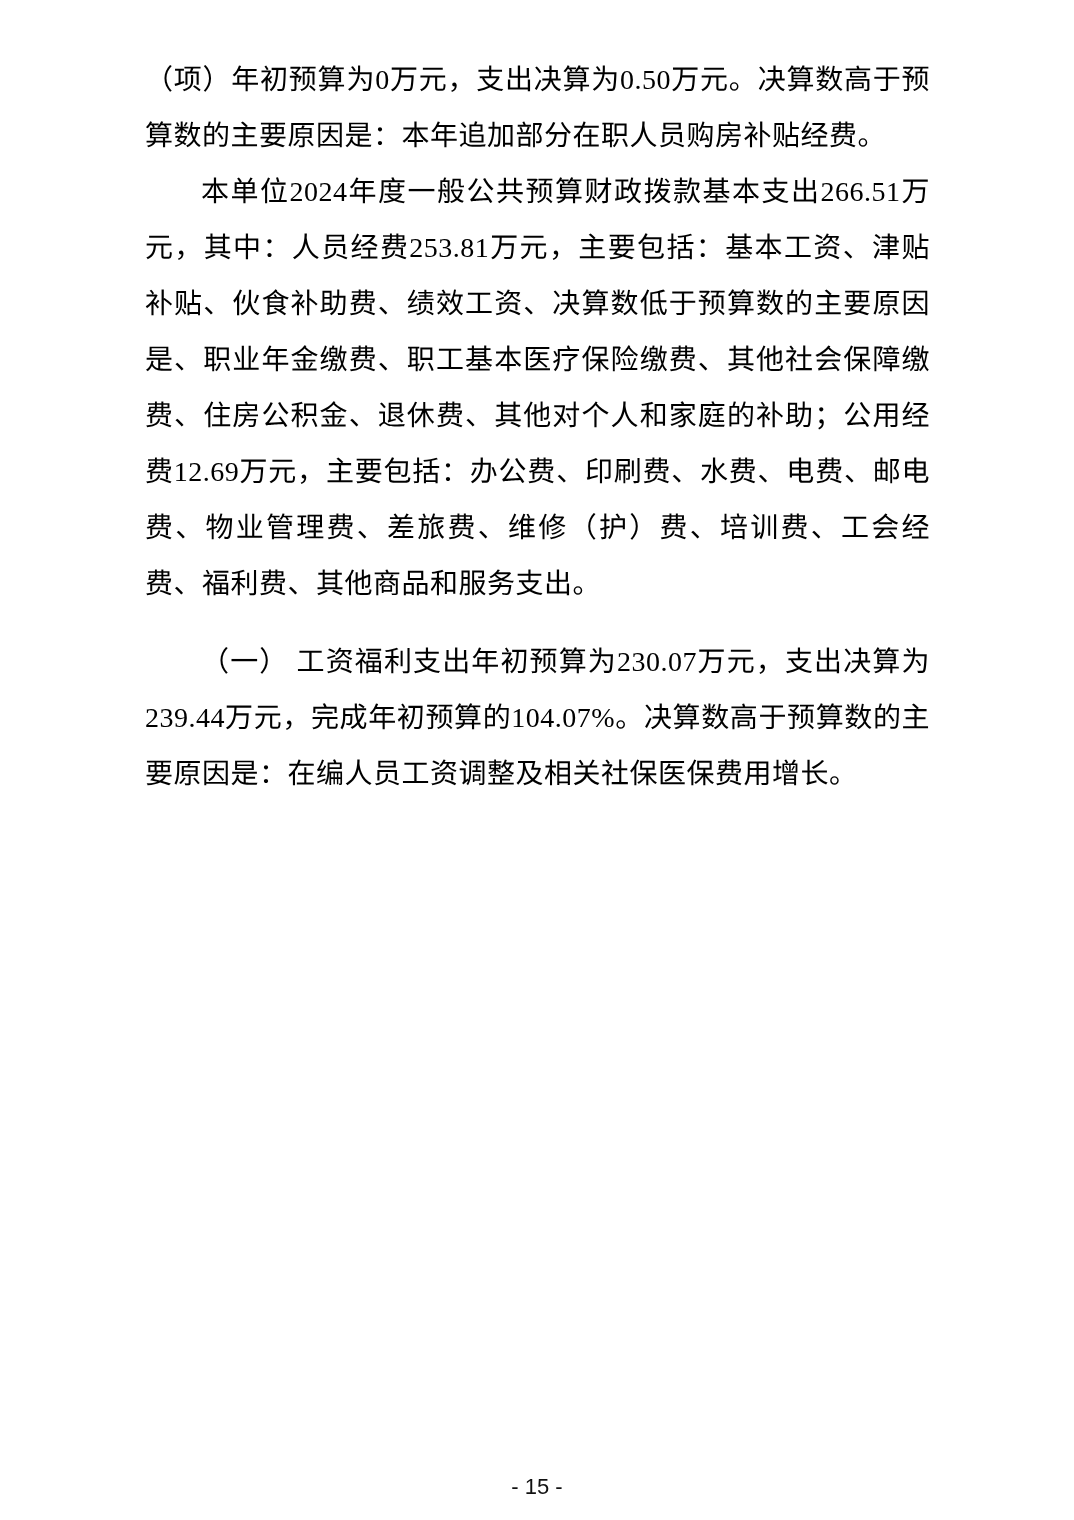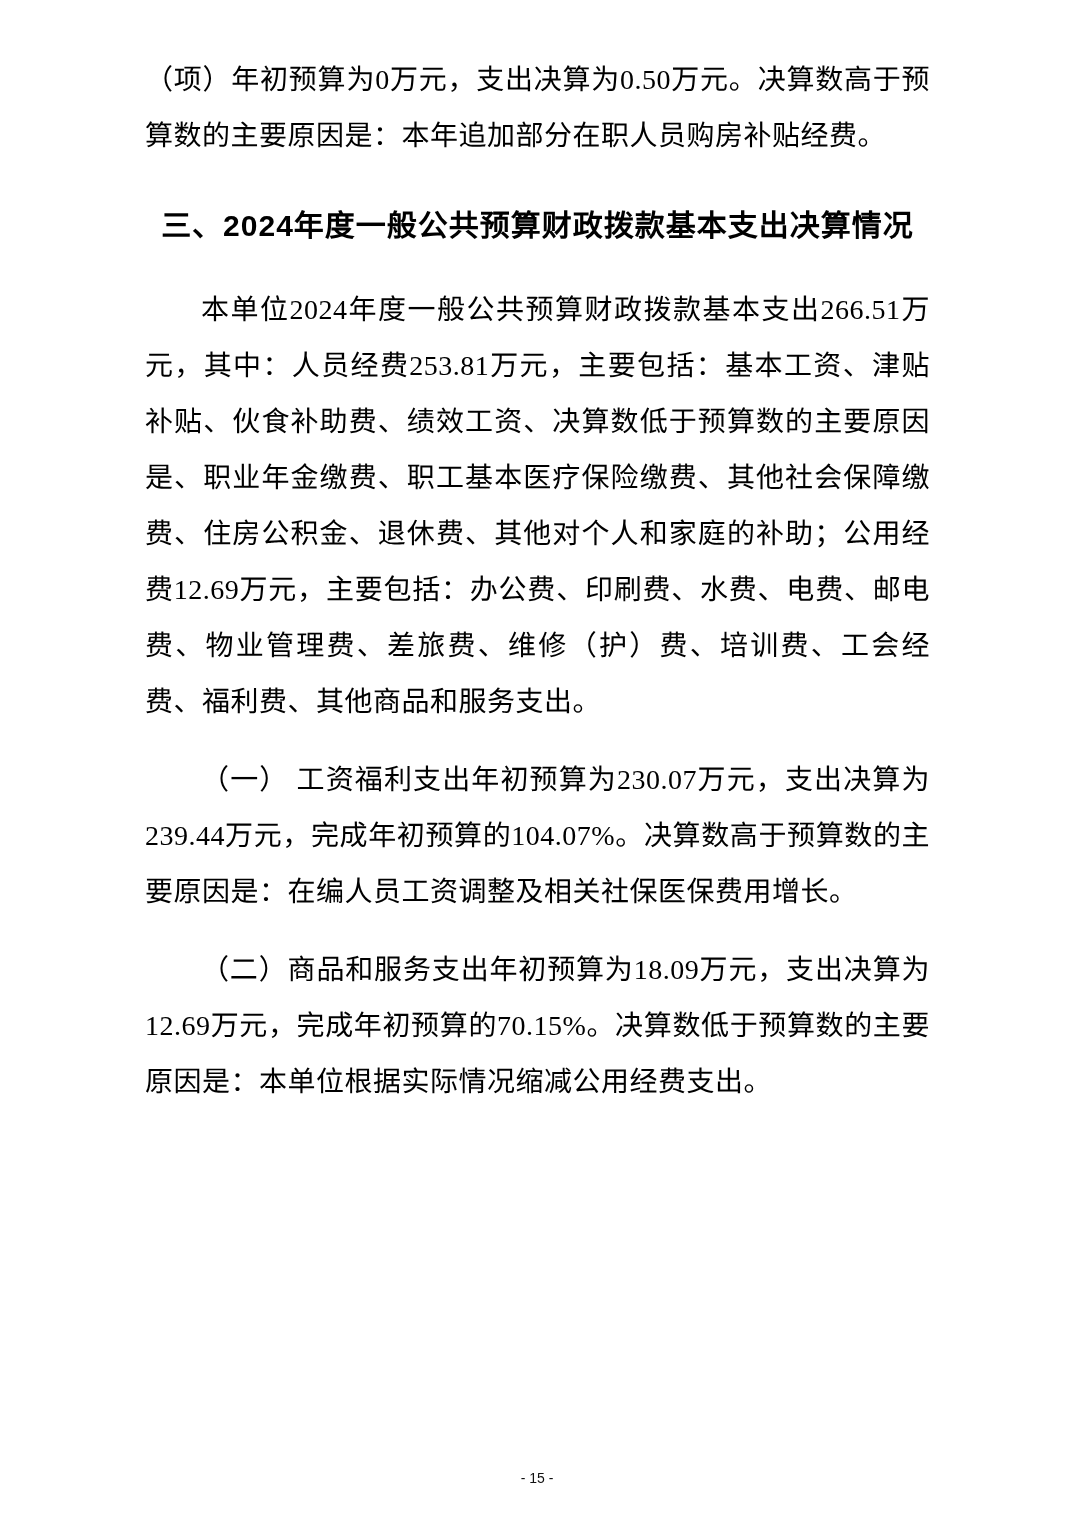--- a/index.html
+++ b/index.html
@@ -42,42 +42,40 @@
     margin: 34px 0 28px 0;
     letter-spacing: 1px;
   }
   .heading.last {
     margin-top: 44px;
   }
   .footer {
     position: absolute;
     left: 0;
     right: 0;
-    bottom: 34px;
+    bottom: 20px;
     text-align: center;
     font-family: "Liberation Sans", "DejaVu Sans", sans-serif;
-    font-size: 14px;
+    font-size: 22px;
     color: #111111;
   }
 </style>
 </head>
 <body>
 
 <div class="page">
 
   <p class="para no-indent">（项）年初预算为0万元，支出决算为0.50万元。决算数高于预算数的主要原因是：本年追加部分在职人员购房补贴经费。</p>
 
-  <h2 class="heading">三、2024年度一般公共预算财政拨款基本支出决算情况</h2>
 
   <p class="para">本单位2024年度一般公共预算财政拨款基本支出266.51万元，其中：人员经费253.81万元，主要包括：基本工资、津贴补贴、伙食补助费、绩效工资、决算数低于预算数的主要原因是、职业年金缴费、职工基本医疗保险缴费、其他社会保障缴费、住房公积金、退休费、其他对个人和家庭的补助；公用经费12.69万元，主要包括：办公费、印刷费、水费、电费、邮电费、物业管理费、差旅费、维修（护）费、培训费、工会经费、福利费、其他商品和服务支出。</p>
 
 
   <p class="para block-gap">（一） 工资福利支出年初预算为230.07万元，支出决算为239.44万元，完成年初预算的104.07%。决算数高于预算数的主要原因是：在编人员工资调整及相关社保医保费用增长。</p>
 
-  <p class="para block-gap">（二）商品和服务支出年初预算为18.09万元，支出决算为12.69万元，完成年初预算的70.15%。决算数低于预算数的主要原因是：本单位根据实际情况缩减公用经费支出。</p>
 
 
 
   <div class="footer">
     <span>- 15 -</span>
   </div>
 
 </div>
 
 </body></html>

